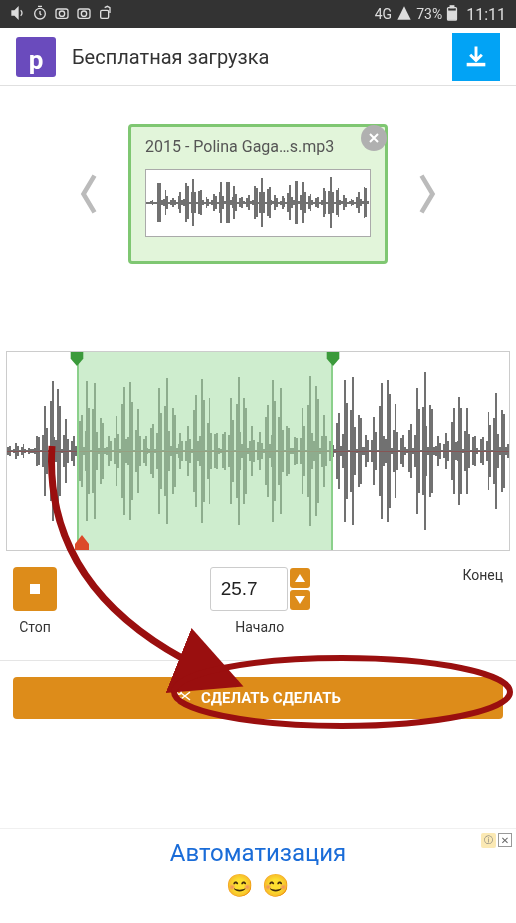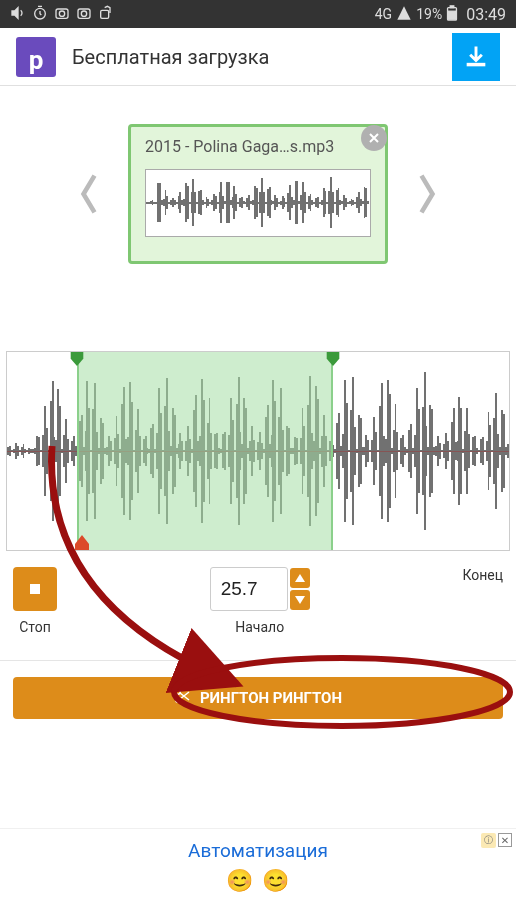--- a/index.html
+++ b/index.html
@@ -57,21 +57,21 @@
   .fmt.active { background: #e96540; }
   .fmt.inactive { background: #8a8a8a; }
   .make-btn { flex: 1; height: 42px; background: #dd8c1a; border-radius: 4px; display: flex; align-items: center; justify-content: center; gap: 10px; color: #fff; font-weight: bold; font-size: 15px; cursor: pointer; }
   .make-btn svg { width: 16px; height: 16px; fill: #fff; }
 
   
   .overlay { position: absolute; pointer-events: none; }
   
   
   .bottom-ad { position: absolute; bottom: 0; left: 0; right: 0; height: 95px; background: #fff; display: flex; flex-direction: column; align-items: center; justify-content: flex-start; padding-top: 10px; border-top: 1px solid #f0f0f0; }
-  .bottom-title { color: #1a6cd8; font-size: 19px; font-weight: 400; }
+  .bottom-title { color: #1a6cd8; font-size: 24px; font-weight: 400; }
   .bottom-right { position: absolute; right: 4px; top: 4px; display: flex; gap: 2px; }
   .ad-badge { background: #fbe9b4; color: #777; font-size: 9px; padding: 1px 3px; border-radius: 2px; }
   .ad-x { width: 14px; height: 14px; border: 1px solid #999; background: #fff; display: flex; align-items: center; justify-content: center; font-size: 10px; color: #666; cursor: pointer; }
 
   
   .wave-canvas { position: absolute; inset: 0; display: flex; align-items: center; }
   .wb { flex: 1; background: #717171; margin: 0; }
 </style>
 </head>
 <body>
@@ -97,27 +97,27 @@
     <span><svg width="16" height="16" viewBox="0 0 24 24" fill="none" stroke="#ddd" stroke-width="2">
           <rect x="4" y="8" width="12" height="12" rx="2"></rect>
           <path d="M10 4l4-2 4 2v8"></path>
         </svg></span>
   </div>
   <div class="status-right">
     <span>4G</span>
     <span><svg width="16" height="16" viewBox="0 0 24 24" fill="#ddd">
           <path d="M2 22h20L12 2z"></path>
         </svg></span>
-    <span>19%</span>
+    <span>73%</span>
     <span><svg width="12" height="16" viewBox="0 0 12 18" fill="none" stroke="#ddd" stroke-width="1.5">
           <rect x="1" y="3" width="10" height="14" rx="1"></rect>
           <rect x="4" y="1" width="4" height="2" fill="#ddd"></rect>
           <rect x="2" y="7" width="8" height="9" fill="#ddd"></rect>
         </svg></span>
-    <span style="margin-left:4px;font-size:16px;">03:49</span>
+    <span style="margin-left:4px;font-size:16px;">11:11</span>
   </div>
 </div>
 
 <div class="ad-top">
   <div class="ad-logo">p</div>
   <div class="ad-text">Бесплатная загрузка</div>
   <div class="ad-dl">
     <svg viewBox="0 0 24 24" fill="#fff">
         <path d="M12 3v11M7 10l5 5 5-5" stroke="#fff" stroke-width="2.5" fill="none"></path>
         <path d="M4 20h16v-3H4z"></path>
@@ -588,21 +588,21 @@
 
 <div class="separator"></div>
 
 <div class="action-row">
   <div class="make-btn">
     <span><svg viewBox="0 0 16 16">
           <circle cx="4" cy="4" r="2.2" fill="none" stroke="#fff" stroke-width="1.5"></circle>
           <circle cx="4" cy="12" r="2.2" fill="none" stroke="#fff" stroke-width="1.5"></circle>
           <path d="M6 5l9 7M6 11l9-7" stroke="#fff" stroke-width="1.5"></path>
         </svg></span>
-    <span>РИНГТОН РИНГТОН</span>
+    <span>СДЕЛАТЬ СДЕЛАТЬ</span>
   </div>
 
   <svg class="overlay" style="left:-18px; top:-225px; width:540px; height:295px;">
     <defs>
         <marker id="arrh" markerWidth="12" markerHeight="12" refX="9" refY="5" orient="auto">
           <path d="M0 0L10 5L0 10z" fill="#9a0f0f"></path>
         </marker>
       </defs>
     <path d="M70 10 Q 60 170 255 248" stroke="#9a0f0f" stroke-width="7" fill="none" marker-end="url(#arrh)"></path>
     <ellipse cx="360" cy="256" rx="168" ry="34" stroke="#9a0f0f" stroke-width="6" fill="none"></ellipse>

